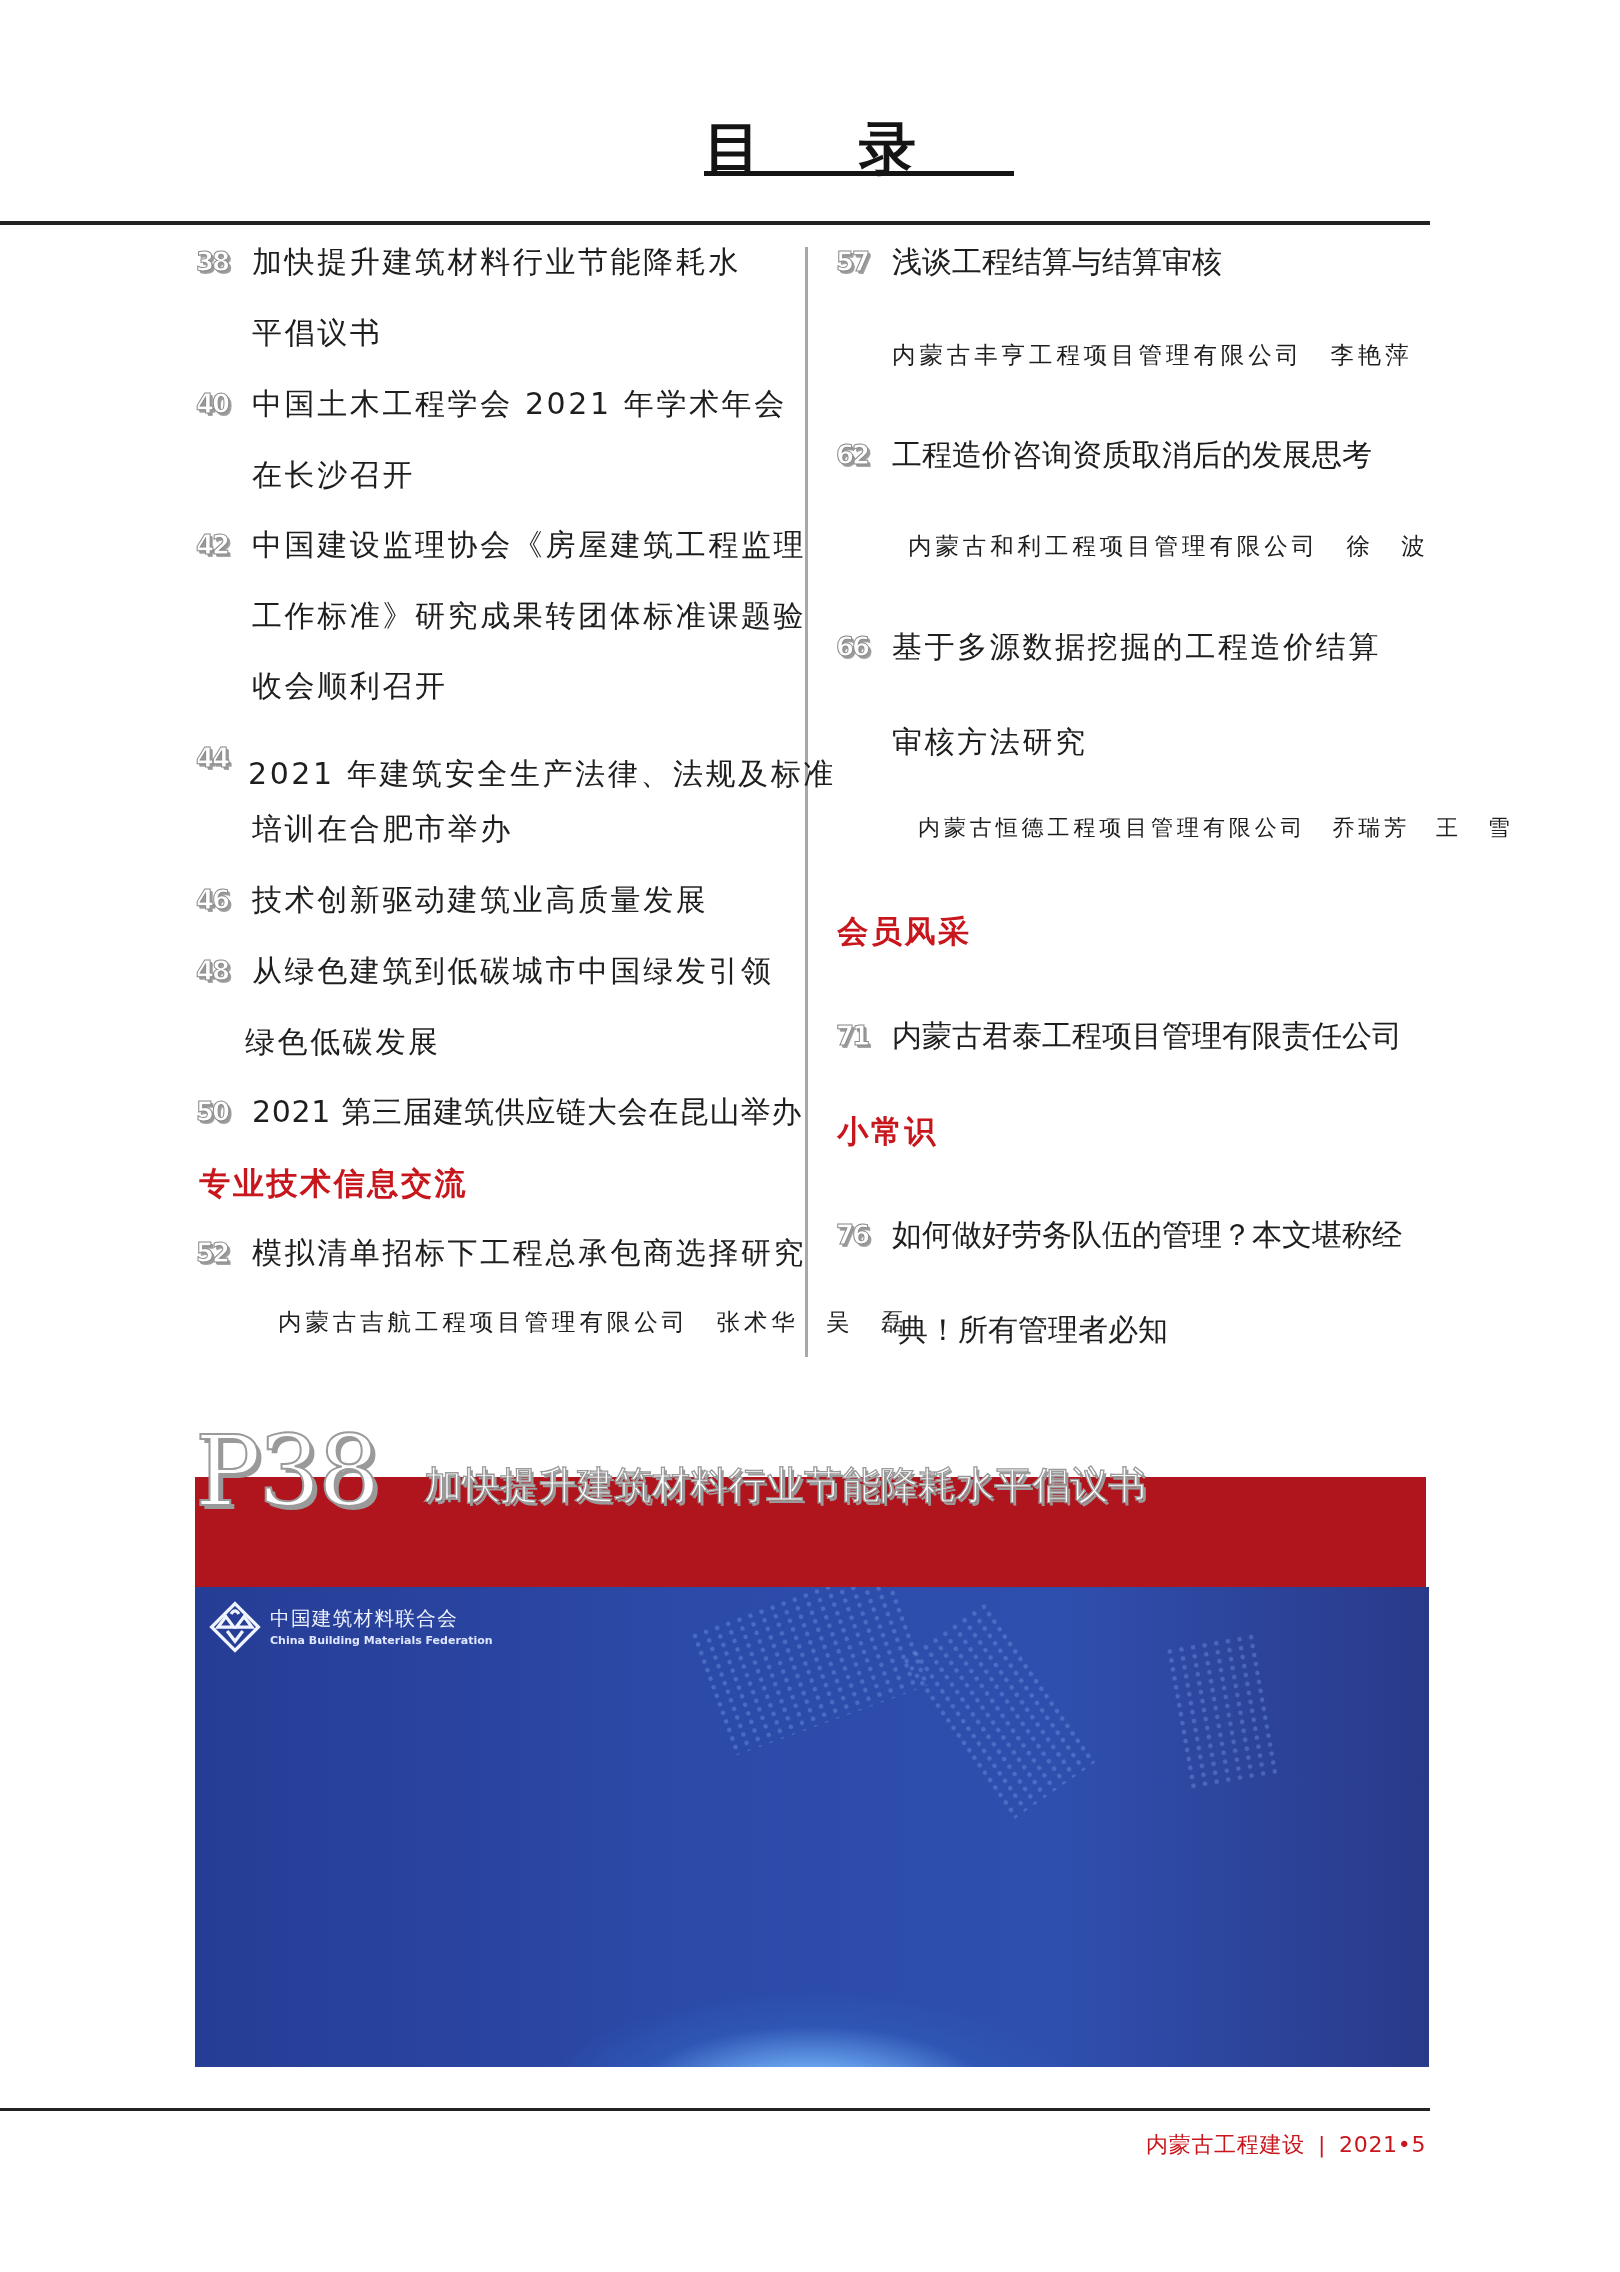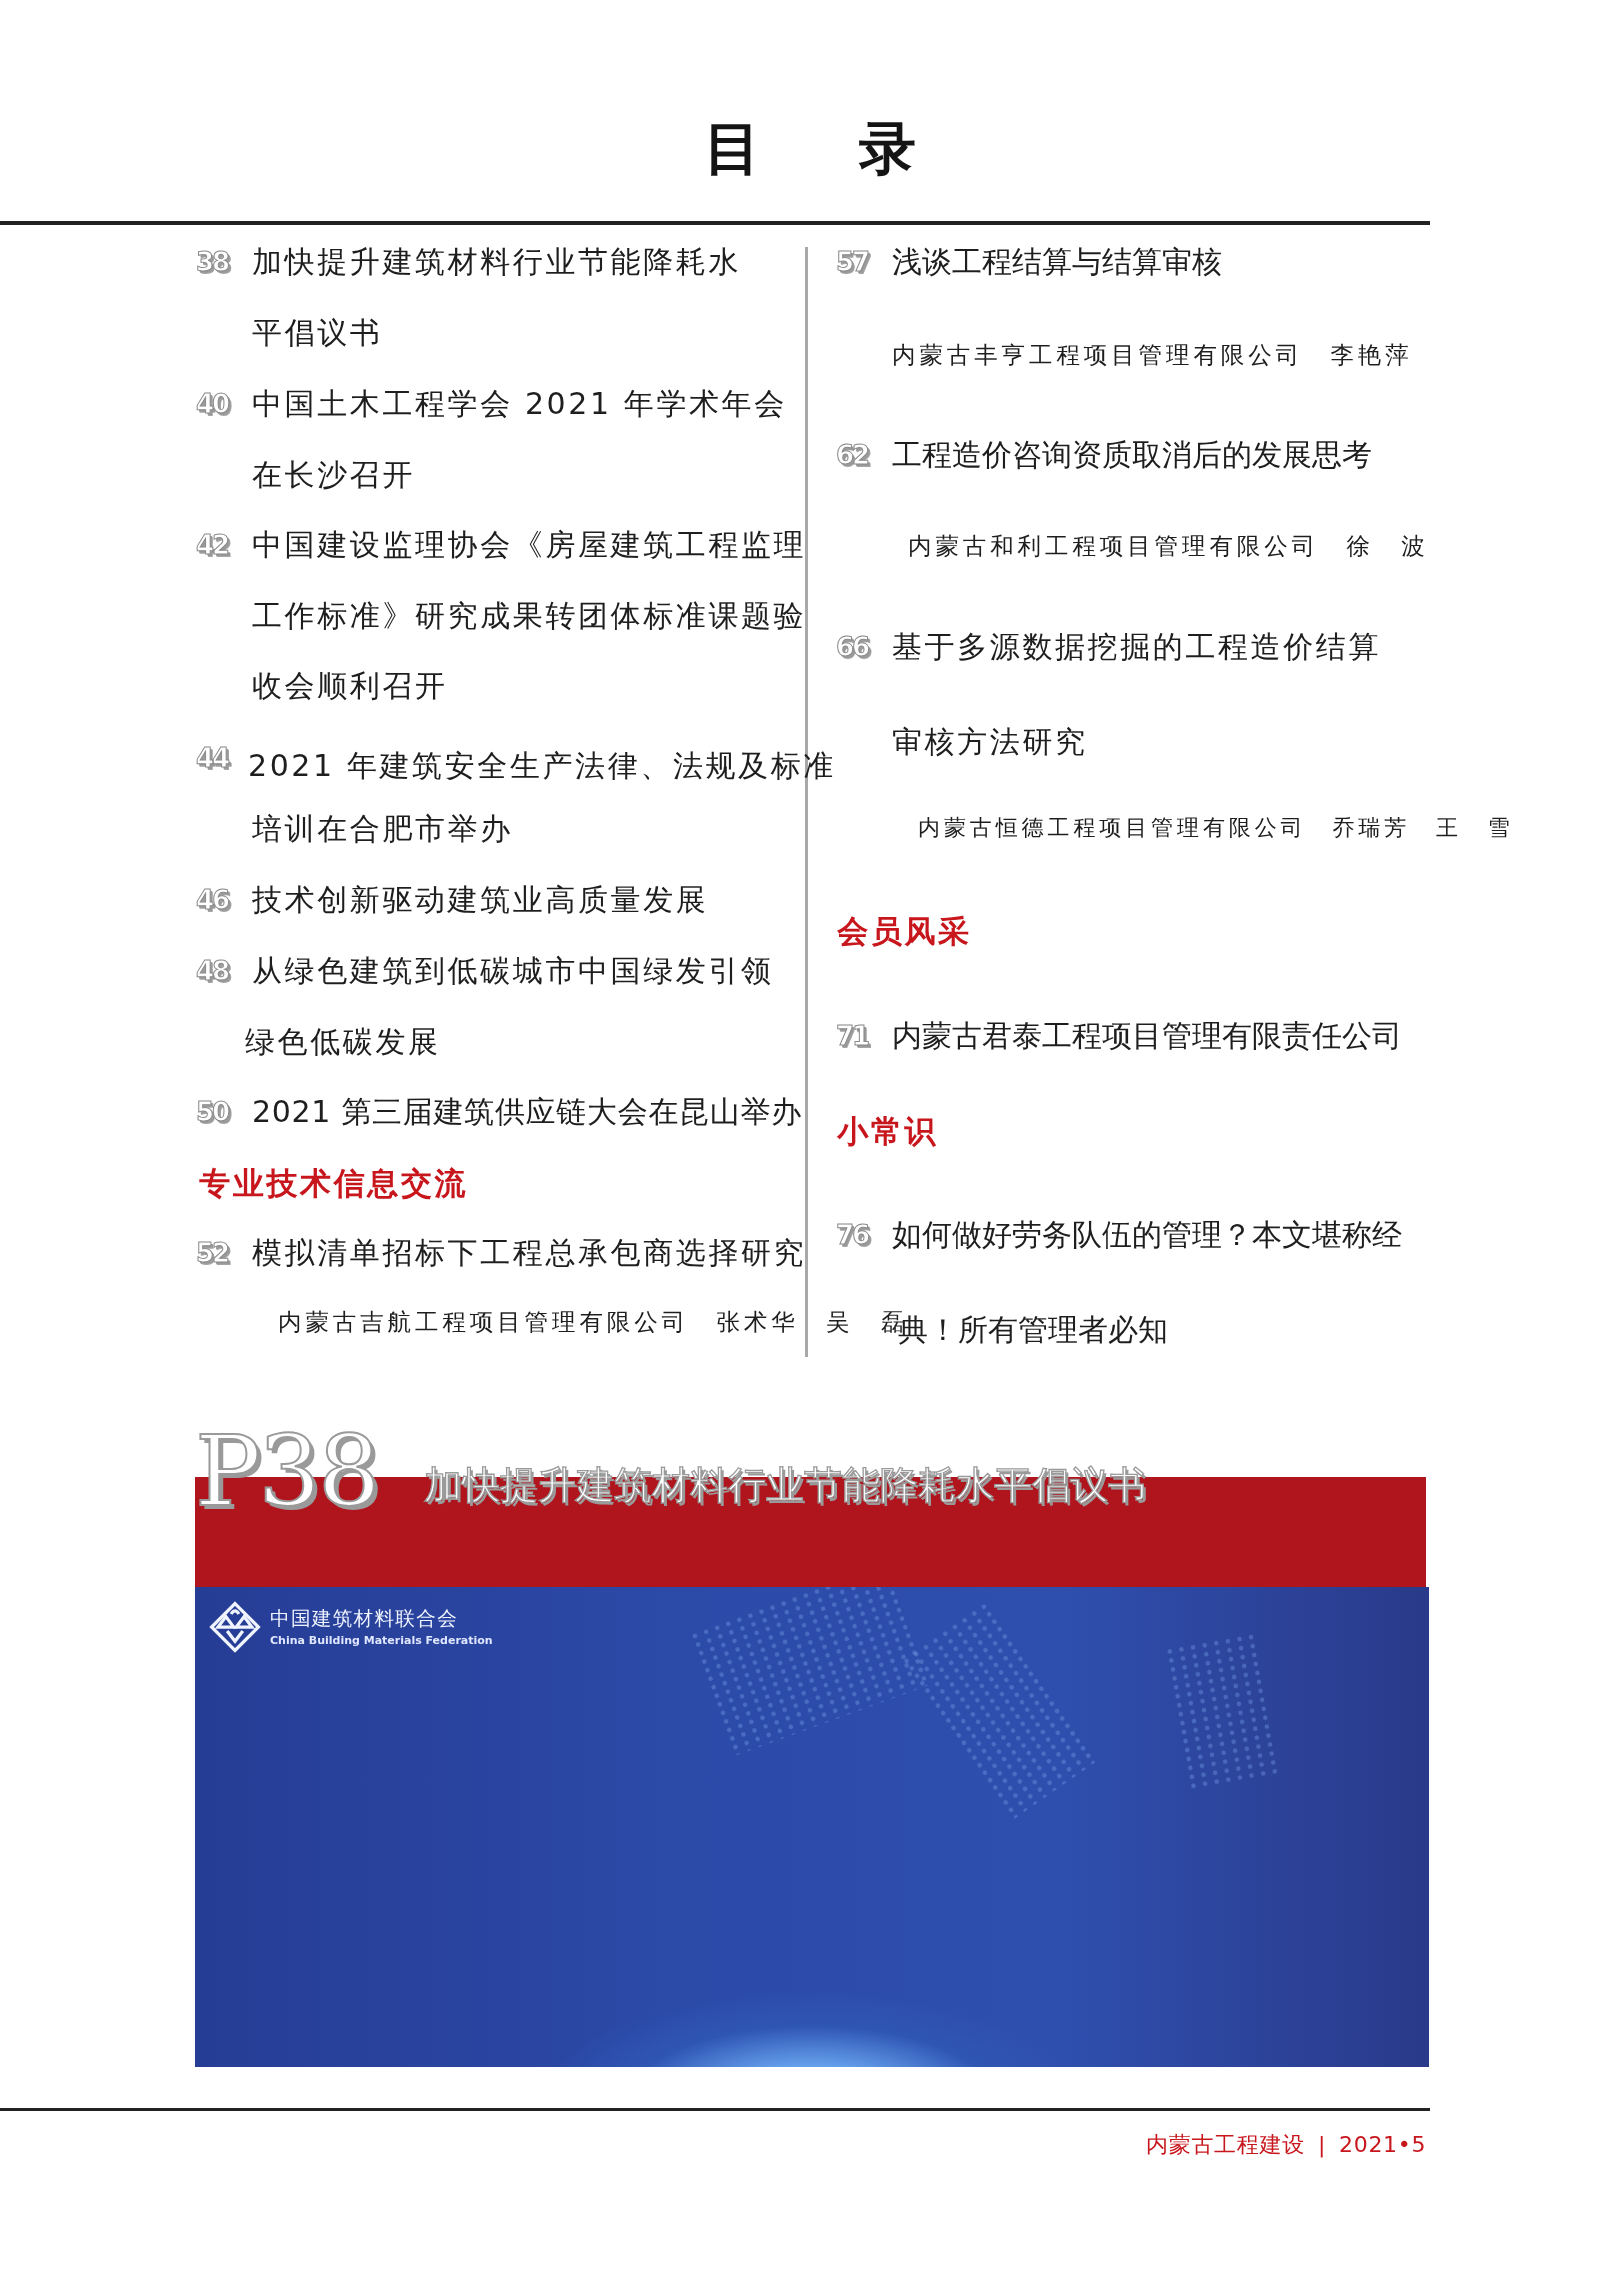--- a/index.html
+++ b/index.html
@@ -1,21 +1,21 @@
 <!DOCTYPE html>
 <html style="font-size:10.4px"><head>
 <meta charset="utf-8">
 <style>
   html, body { margin: 0; padding: 0; background: #ffffff; }
   body { width: 1620px; height: 2273px; position: relative; overflow: hidden;
          font-family: "DejaVu Sans", "Liberation Sans", sans-serif; color: #1a1a1a; }
 
   .page-title { position: absolute; top: 111px; left: 0; width: 1620px; text-align: center;
                 font-family: "DejaVu Serif", "Liberation Serif", serif; font-weight: bold;
-                font-size: 57px; color: #141414; letter-spacing: 98px; padding-left: 98px; box-sizing: border-box; }
+                font-size: 57px; color: #141414; letter-spacing: 98px; padding-left: 98px; box-sizing: border-box; text-decoration: underline; }
   .title-rule { position: absolute; top: 221px; left: 0; width: 1430px; height: 3.9px; background: #222; }
 
   .col-divider { position: absolute; left: 805px; top: 247px; width: 3.3px; height: 1110px; background: #a8a8a8; }
 
   .toc-col { position: absolute; }
   .toc-left { left: 196px; top: 242px; width: 598px; }
   .toc-right { left: 836px; top: 242px; width: 601px; }
 
   .entry { position: absolute; left: 0; }
   .pg { position: absolute; left: 0; font-family: "DejaVu Sans", sans-serif; font-weight: bold; font-size: 26px;
@@ -66,21 +66,21 @@
     <span class="line" style="top:71px">在长沙召开</span>
   </div>
   <div class="entry" style="top:283px">
     <span class="pg" style="top:5.2px">42</span>
     <span class="line" style="top:0">中国建设监理协会《房屋建筑工程监理</span>
     <span class="line" style="top:71px">工作标准》研究成果转团体标准课题验</span>
     <span class="line" style="top:141px">收会顺利召开</span>
   </div>
   <div class="entry" style="top:496px">
     <span class="pg" style="top:5.2px">44</span>
-    <span class="line" style="top:8px; left:52px">2021 年建筑安全生产法律、法规及标准</span>
+    <span class="line" style="top:16px; left:52px">2021 年建筑安全生产法律、法规及标准</span>
     <span class="line" style="top:71px">培训在合肥市举办</span>
   </div>
   <div class="entry" style="top:638px">
     <span class="pg" style="top:5.2px">46</span>
     <span class="line" style="top:0">技术创新驱动建筑业高质量发展</span>
   </div>
   <div class="entry" style="top:709px">
     <span class="pg" style="top:5.2px">48</span>
     <span class="line" style="top:0">从绿色建筑到低碳城市中国绿发引领</span>
     <span class="line" style="top:71px; left:49px">绿色低碳发展</span>

